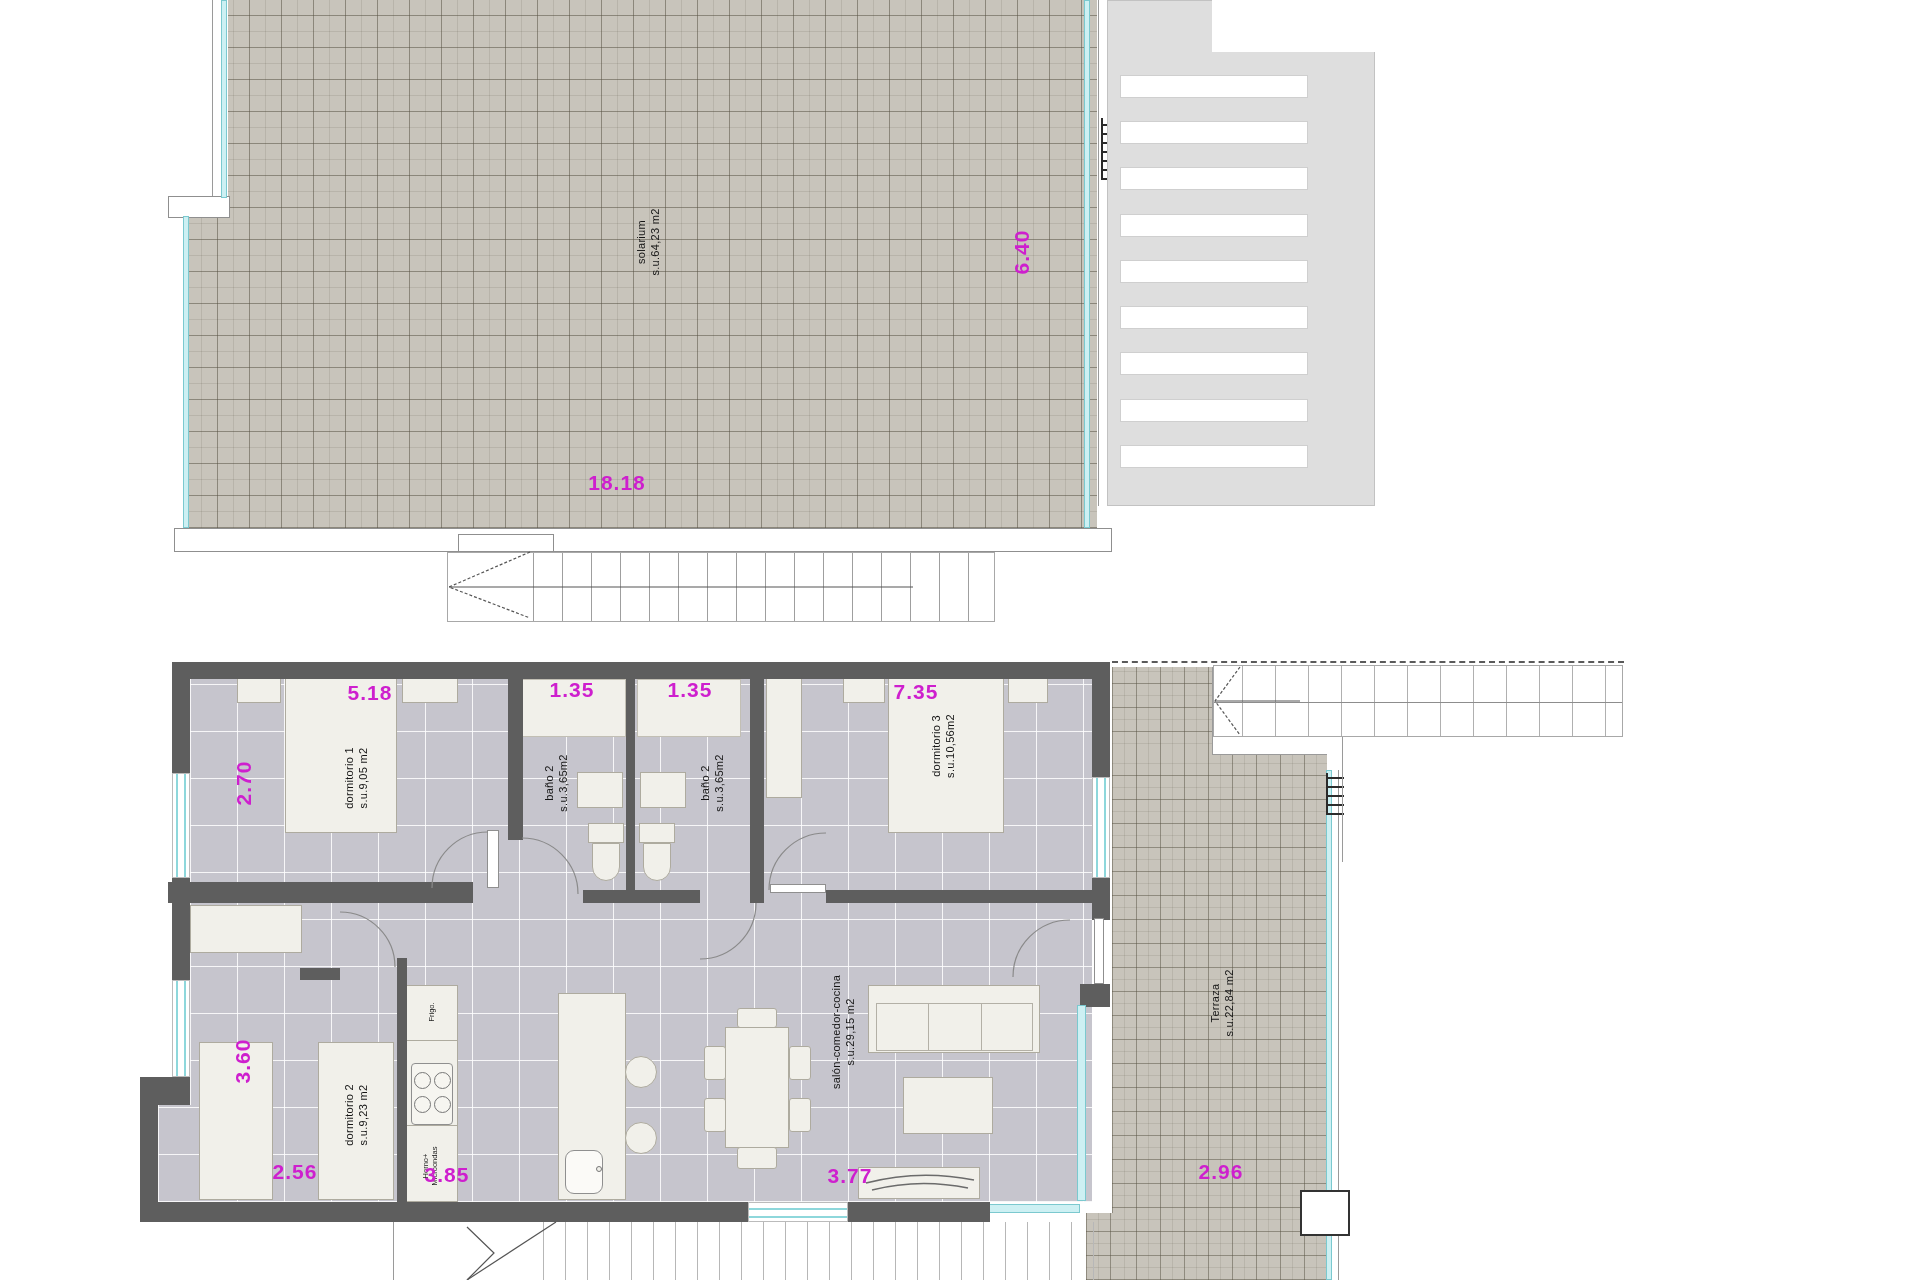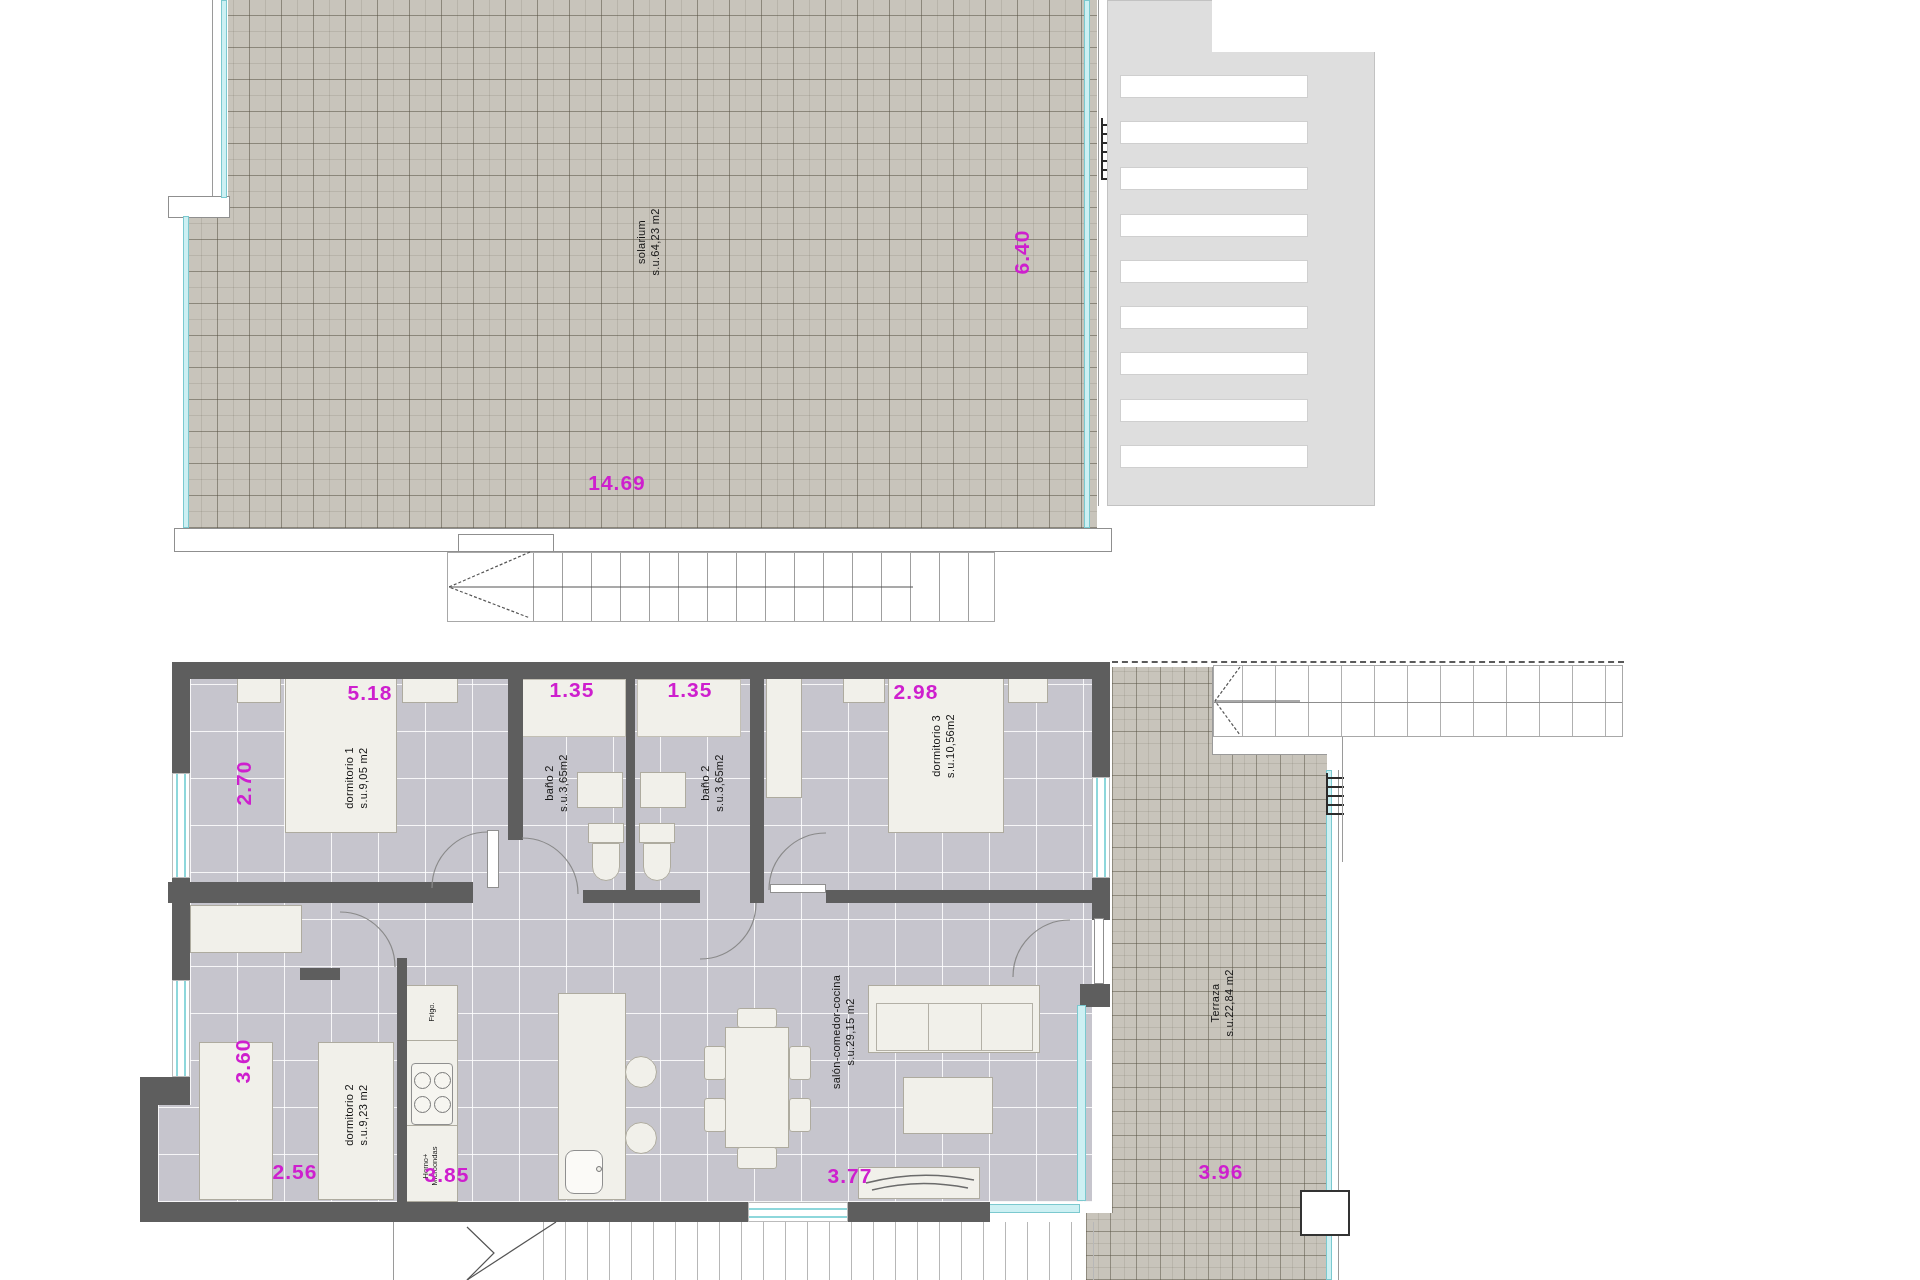--- a/index.html
+++ b/index.html
@@ -215,21 +215,21 @@
       <path d="M 866 1183 Q 919 1169 974 1180"></path>
       <path d="M 872 1190 Q 919 1178 968 1188"></path>
     </g>
   </svg>
 
   <div class="label rot" style="left:648px;top:242px;">
     <div>solarium</div>
     <div>s.u.64,23 m2</div>
   </div>
   <div class="dim rot" style="left:1022px;top:252px;">6.40</div>
-  <div class="dim" style="left:617px;top:483px;">14.69</div>
+  <div class="dim" style="left:617px;top:483px;">18.18</div>
 
   <div class="label rot" style="left:356px;top:778px;">
     <div>dormitorio 1</div>
     <div>s.u.9,05 m2</div>
   </div>
   <div class="dim" style="left:370px;top:693px;">5.18</div>
   <div class="dim rot" style="left:244px;top:783px;">2.70</div>
 
   <div class="label rot" style="left:556px;top:783px;">
     <div>baño 2</div>
@@ -240,21 +240,21 @@
   <div class="label rot" style="left:712px;top:783px;">
     <div>baño 2</div>
     <div>s.u.3,65m2</div>
   </div>
   <div class="dim" style="left:690px;top:690px;">1.35</div>
 
   <div class="label rot" style="left:943px;top:746px;">
     <div>dormitorio 3</div>
     <div>s.u.10,56m2</div>
   </div>
-  <div class="dim" style="left:916px;top:692px;">2.98</div>
+  <div class="dim" style="left:916px;top:692px;">7.35</div>
 
   <div class="label rot" style="left:356px;top:1115px;">
     <div>dormitorio 2</div>
     <div>s.u.9,23 m2</div>
   </div>
   <div class="dim rot" style="left:243px;top:1061px;">3.60</div>
   <div class="dim" style="left:295px;top:1172px;">2.56</div>
 
   <div class="label-sm" style="left:432px;top:1012px;">Frigo.</div>
   <div class="label-sm" style="left:430px;top:1166px;">
@@ -266,15 +266,15 @@
   <div class="label rot" style="left:843px;top:1032px;">
     <div>salón-comedor-cocina</div>
     <div>s.u.29,15 m2</div>
   </div>
   <div class="dim" style="left:850px;top:1176px;">3.77</div>
 
   <div class="label rot" style="left:1222px;top:1003px;">
     <div>Terraza</div>
     <div>s.u.22,84 m2</div>
   </div>
-  <div class="dim" style="left:1221px;top:1172px;">3.96</div>
+  <div class="dim" style="left:1221px;top:1172px;">2.96</div>
 
 </div>
 
 </body></html>

